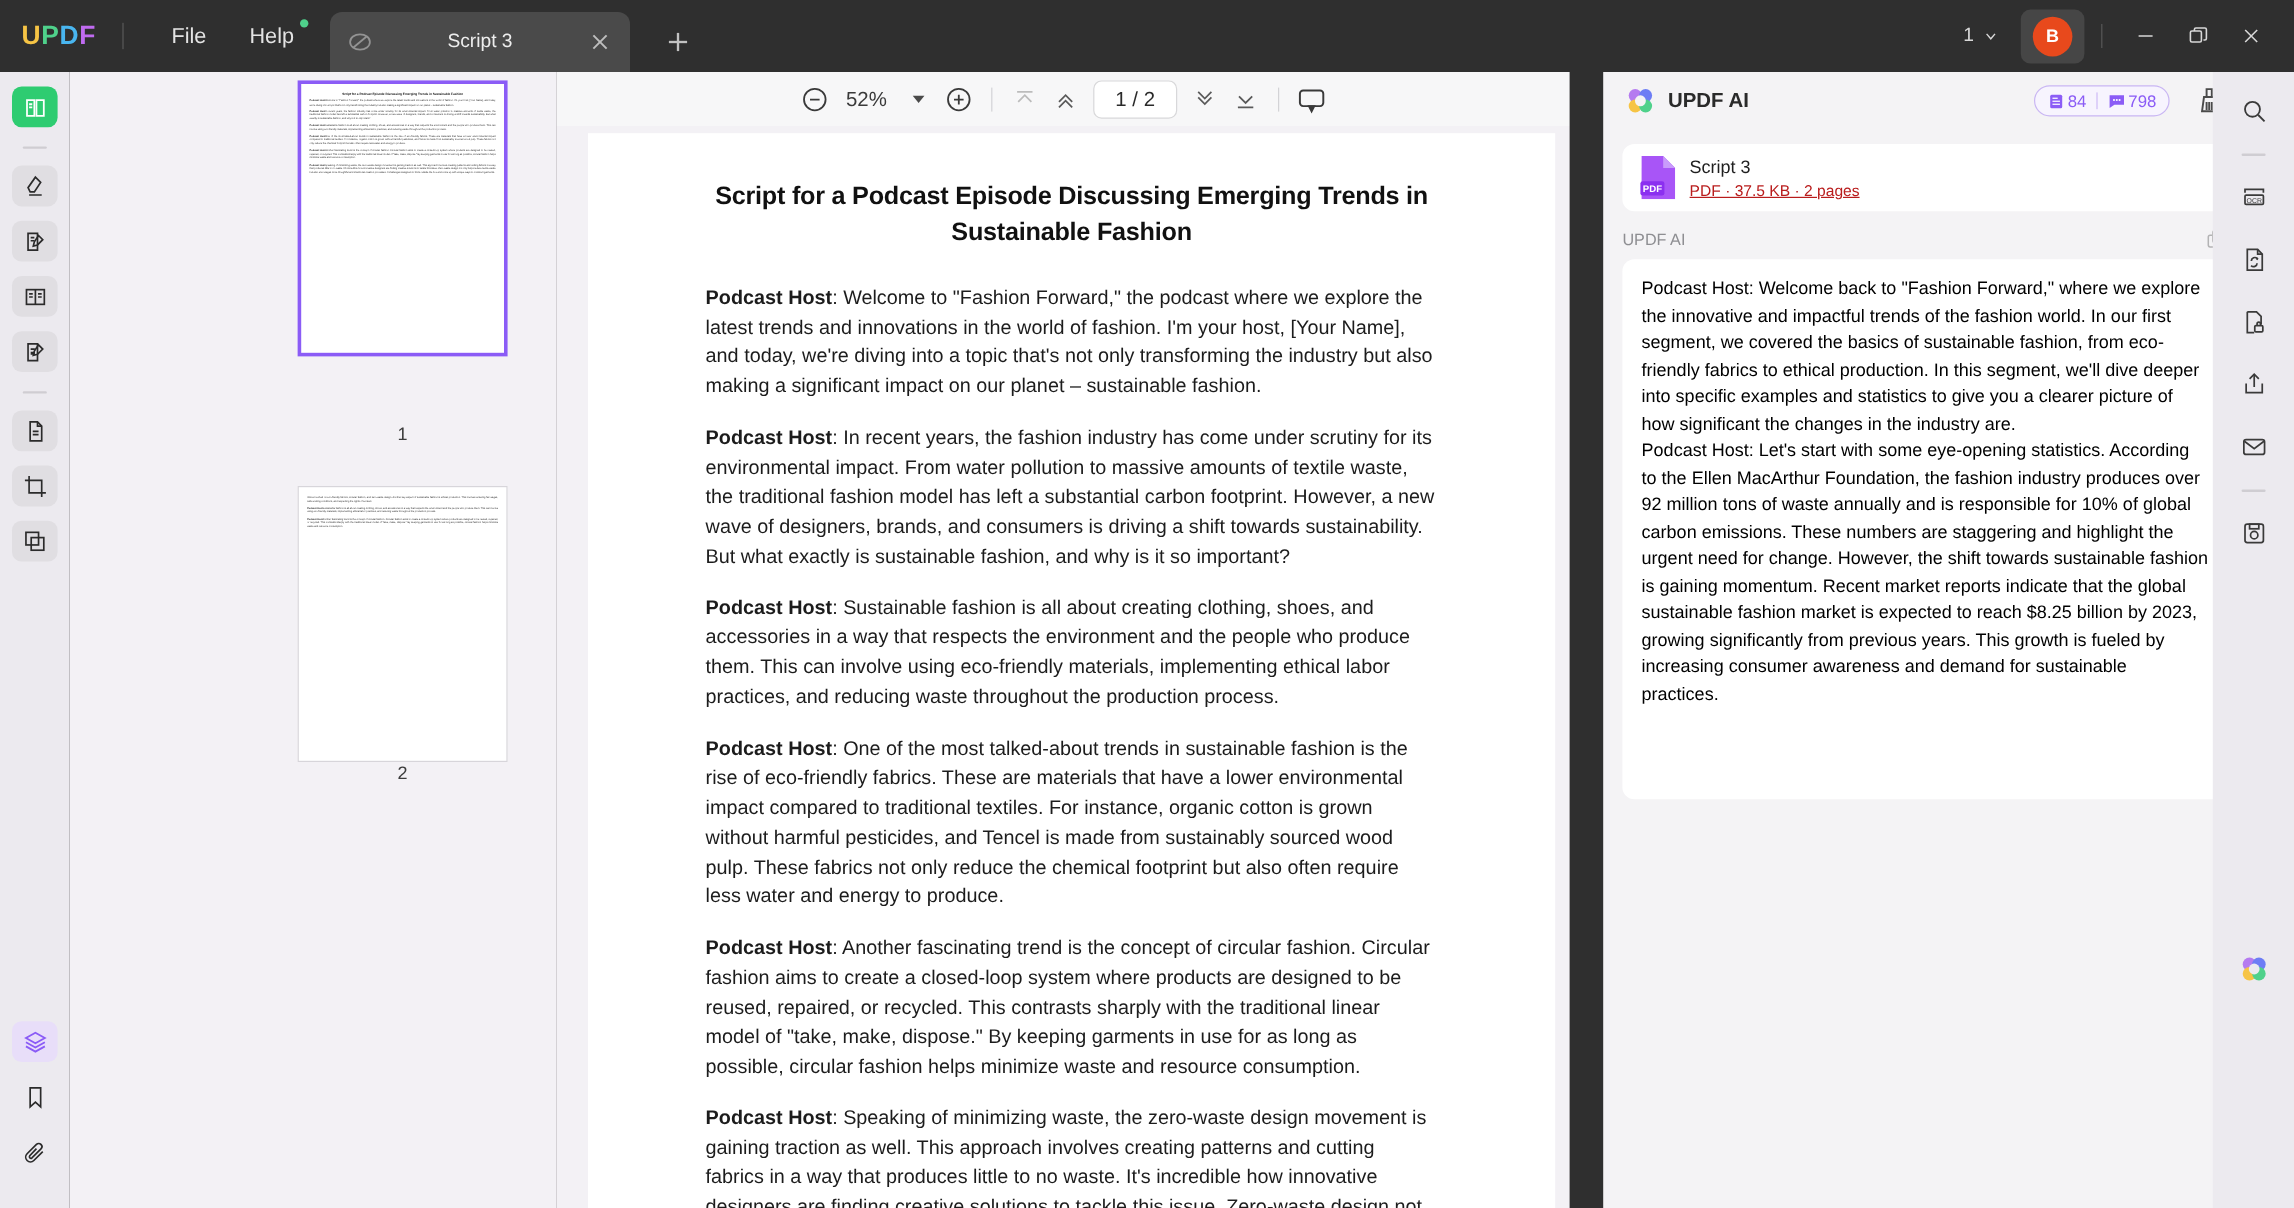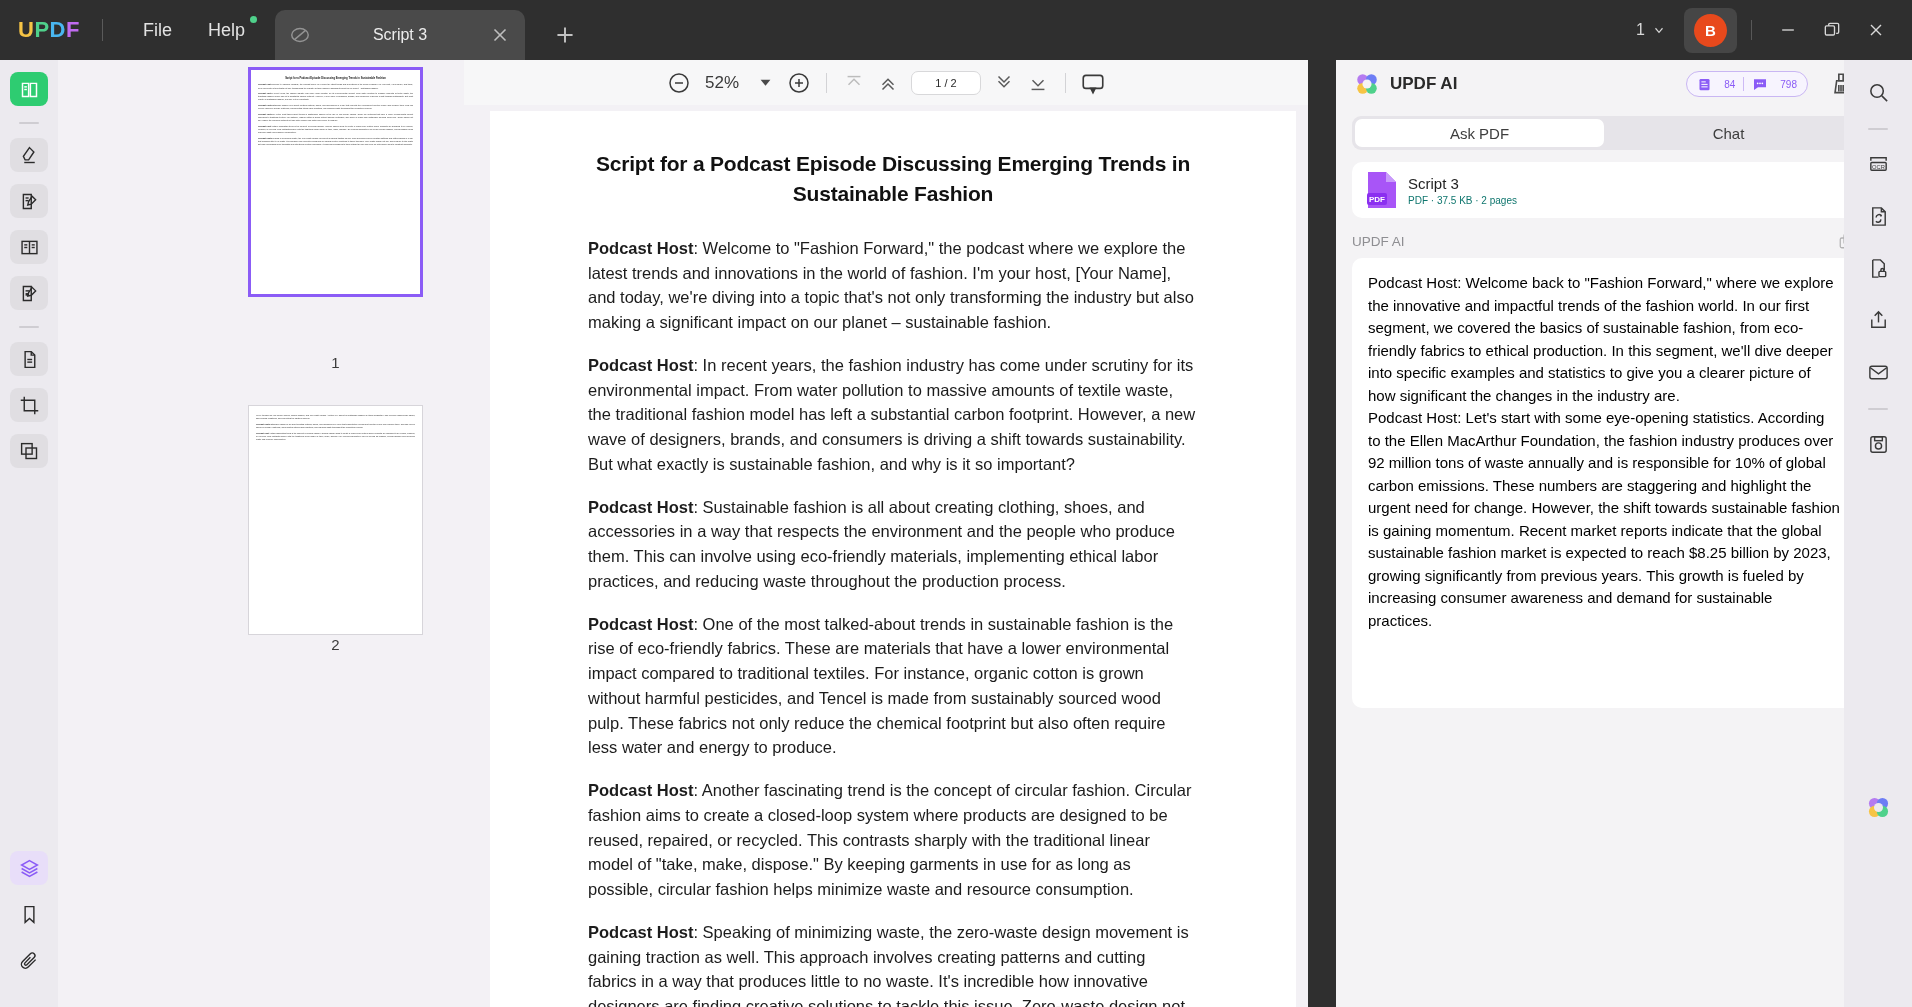--- a/index.html
+++ b/index.html
@@ -76,21 +76,21 @@
   
   .doc-toolbar {
     position:absolute; left:464px; top:60px; width:844px; height:45px;
     background:#f7f7f8; display:flex; align-items:center; justify-content:center; gap:0;
   }
   .tbar-btn { width:34px; height:34px; display:flex; align-items:center; justify-content:center; cursor:pointer; }
   .zoom-val { font-size:17px; color:#3a3a3a; min-width:52px; text-align:center; }
   .tbar-sep { width:1px; height:20px; background:#d3d3d6; margin:0 10px; }
   .page-box {
     border:1px solid #d8d8da; border-radius:7px; background:#fff;
-    font-size:11px; color:#2a2a2a; padding:5px 16px; margin:0 6px; min-width:70px; text-align:center;
+    font-size:17px; color:#2a2a2a; padding:5px 16px; margin:0 6px; min-width:70px; text-align:center;
   }
 
   
   .doc-view {
     position:absolute; left:464px; top:105px; width:844px; height:902px;
     background:#f3f1f5; overflow:hidden;
   }
   .page {
     position:absolute; left:26px; top:6px; width:806px; min-height:900px;
     background:#fff; padding:38px 98px 0 98px;
@@ -109,21 +109,21 @@
     position:absolute; left:1336px; top:60px; width:536px; height:947px;
     background:#f4f3f5; display:flex; flex-direction:column;
   }
   .ai-head { height:48px; display:flex; align-items:center; padding:0 18px; gap:10px; }
   .ai-logo { width:26px; height:26px; flex:none; }
   .ai-title { font-size:17px; font-weight:bold; color:#2a2a2a; flex:1; }
   .ai-credits {
     display:flex; align-items:center; gap:8px; border:1px solid #c9b6f3; border-radius:15px;
     padding:4px 10px; background:#f7f4fe;
   }
-  .credit { display:flex; align-items:center; gap:12px; color:#8b5cf6; font-size:10px; }
+  .credit { display:flex; align-items:center; gap:2px; color:#8b5cf6; font-size:14px; }
   .credit-sep { width:1px; height:14px; background:#cdbaf5; }
   .ai-broom { width:26px; height:26px; margin-left:10px; cursor:pointer; }
 
   .ai-tabs {
     margin:8px 16px 0; height:34px; background:#e6e4e9; border-radius:9px;
     display:flex; padding:3px;
   }
   .ai-tab {
     flex:1; display:flex; align-items:center; justify-content:center;
     font-size:15px; color:#3d3d3d; border-radius:7px; cursor:pointer;
@@ -131,21 +131,21 @@
   .ai-tab.active { background:#fff; font-weight:normal; }
 
   .ai-body { flex:1; overflow:hidden; padding:0 16px; position:relative; }
 
   .doc-card {
     margin-top:12px; background:#fff; border-radius:10px; height:56px;
     display:flex; align-items:center; gap:12px; padding:0 14px;
   }
   .pdf-ico { width:30px; height:36px; flex:none; }
   .doc-card-name { font-size:15px; color:#1f1f1f; }
-  .doc-card-meta { font-size:10px; color:#0f766e; margin-top:3px; }
+  .doc-card-meta { font-size:13px; color:#b91c1c; margin-top:3px;text-decoration:underline; }
 
   .user-msg {
     margin-top:12px; border-radius:10px; padding:14px 16px;
     background:linear-gradient(100deg,#a855f7 0%,#8b5cf6 45%,#6d7df5 100%);
     color:#fff; font-size:15px; line-height:1.55;
   }
 
   .ai-label-row { display:flex; align-items:center; margin-top:12px; height:22px; }
   .ai-label { font-size:13.5px; color:#8e8e92; flex:1; }
   .copy-ico { width:18px; height:18px; opacity:.45; cursor:pointer; }
@@ -451,28 +451,20 @@
       </div>
       <svg class="ai-broom" viewBox="0 0 24 24" fill="none" stroke="#4a4a4a" stroke-width="1.5">
         <path d="M10 3h4v6h-4z"></path>
           <path d="M8 9h8l1.5 11h-11z"></path>
           <line x1="10" y1="13" x2="10" y2="19"></line>
           <line x1="12" y1="13" x2="12" y2="19"></line>
           <line x1="14" y1="13" x2="14" y2="19"></line>
       </svg>
     </div>
 
-    <div class="ai-tabs">
-      <div class="ai-tab active">
-        <span>Ask PDF</span>
-      </div>
-      <div class="ai-tab">
-        <span>Chat</span>
-      </div>
-    </div>
 
     <div class="ai-body">
       <div class="doc-card">
         <svg class="pdf-ico" viewBox="0 0 30 36">
           <path d="M2 0h18l10 10v26H2z" fill="#a855f7"></path>
           <path d="M20 0l10 10H20z" fill="#c99bfb"></path>
           <rect x="1" y="21" width="20" height="12" rx="2" fill="#8b2ff0"></rect>
           <text x="11" y="30" font-size="8" fill="#fff" text-anchor="middle" font-family="Liberation Sans, sans-serif" font-weight="bold">PDF</text>
         </svg>
         <div>

